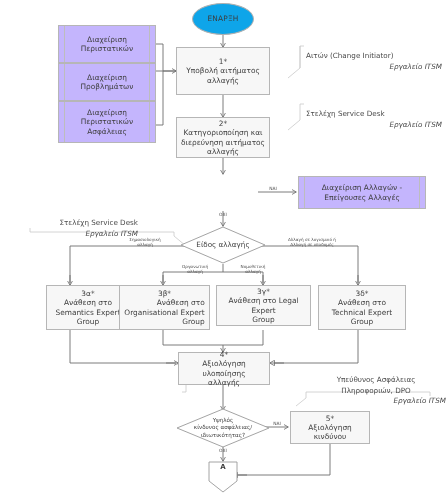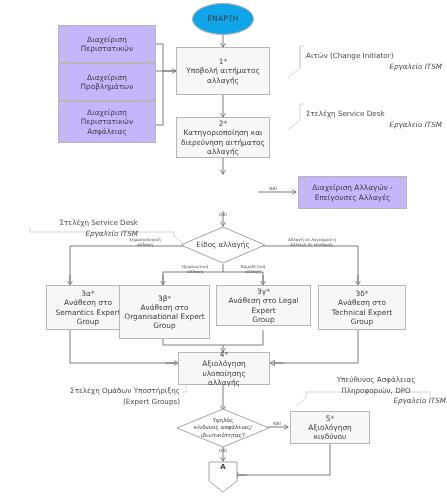--- a/index.html
+++ b/index.html
@@ -219,21 +219,21 @@
   <div class="node proc" style="left:176px;top:117px;width:94px;height:41px;flex-direction:column;">
     <span>2*</span>
     <span class="label">Κατηγοριοποίηση και
 διερεύνηση αιτήματος
 αλλαγής</span>
   </div>
 
   <div class="yn" style="left:258px;top:186px;width:30px;">ΝΑΙ</div>
   <div class="yn" style="left:208px;top:212px;width:30px;">ΟΧΙ</div>
 
-  <div class="node predef" style="left:298px;top:176px;width:109px;height:33px;">
+  <div class="node predef" style="left:298px;top:176px;width:128px;height:33px;">
     <span class="label">Διαχείριση Αλλαγών -
 Επείγουσες Αλλαγές</span>
   </div>
 
   <div class="diamond-wrap" style="left:180px;top:226px;width:86px;height:38px;">
     <svg class="diamond-shape" viewBox="0 0 86 38">
       <polygon points="43,1 85,19 43,37 1,19" fill="#ffffff" stroke="#9a9a9a" stroke-width="0.9"></polygon>
     </svg>
     <div class="diamond-text" style="font-size:7.2px;">Είδος αλλαγής</div>
   </div>
@@ -247,21 +247,21 @@
   <div class="elabel" style="left:266px;top:237px;width:92px;">Αλλαγή σε λογισμικό ή
 Αλλαγή σε υποδομές</div>
 
   <div class="node proc" style="left:28px;top:285px;width:84px;height:45px;flex-direction:column;margin-left:18px;">
     <span>3α*</span>
     <span class="label">Ανάθεση στο
 Semantics Expert
 Group</span>
   </div>
 
-  <div class="node proc" style="left:119px;top:285px;width:91px;height:54px;flex-direction:column;">
+  <div class="node proc" style="left:119px;top:285px;width:91px;height:45px;flex-direction:column;text-align:right;">
     <span>3β*</span>
     <span class="label">Ανάθεση στο
 Organisational Expert
 Group</span>
   </div>
 
   <div class="node proc" style="left:216px;top:285px;width:95px;height:41px;flex-direction:column;">
     <span>3γ*</span>
     <span class="label">Ανάθεση στο Legal Expert
 Group</span>
@@ -311,24 +311,20 @@
   <div class="annot right" style="left:306px;top:99px;width:136px;">
     <span>Στελέχη Service Desk</span>
     <span class="it">Εργαλείο ITSM</span>
   </div>
 
   <div class="annot left" style="left:18px;top:208px;width:120px;">
     <span>Στελέχη Service Desk</span>
     <span class="it">Εργαλείο ITSM</span>
   </div>
 
-  <div class="annot left" style="left:50px;top:376px;width:130px;">
-    <span>Στελέχη Ομάδων Υποστήριξης
-(Expert Groups)</span>
-  </div>
 
   <div class="annot right" style="left:306px;top:365px;width:140px;text-align:center;">
     <span>Υπεύθυνος Ασφάλειας
 Πληροφοριών, DPO</span>
     <span class="it">Εργαλείο ITSM</span>
   </div>
 
 </div>
 
 </body></html>

